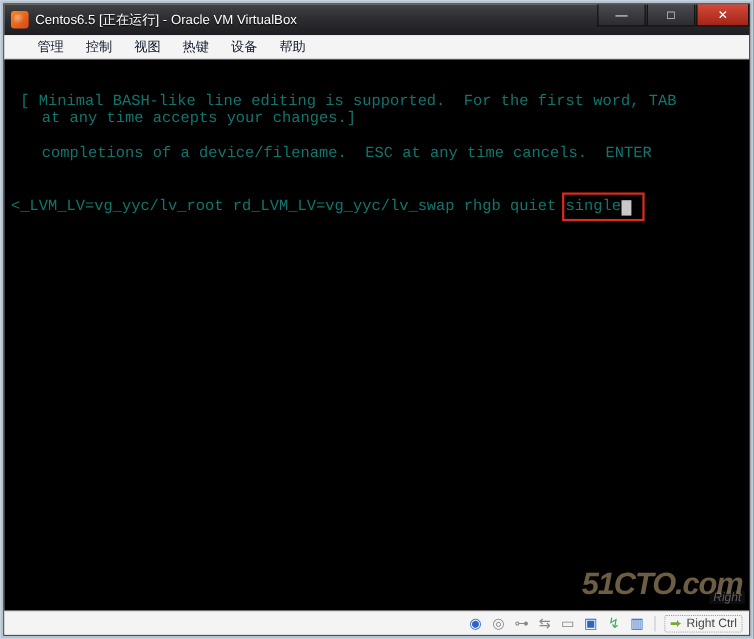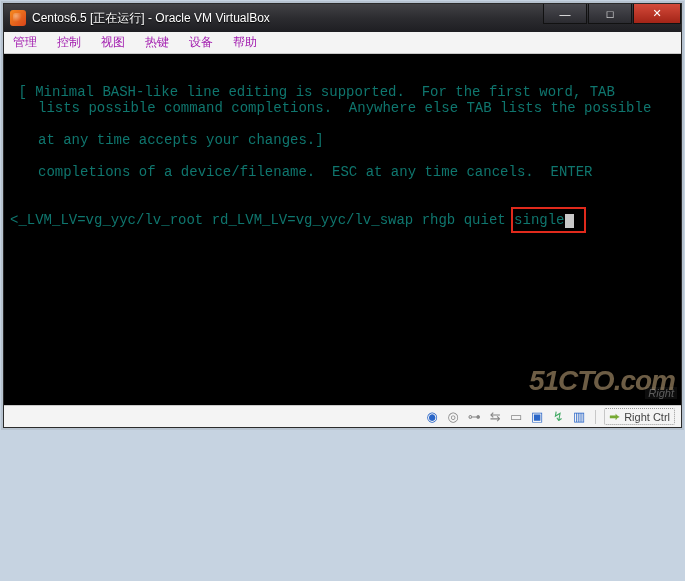--- a/index.html
+++ b/index.html
@@ -1,19 +1,19 @@
 <!DOCTYPE html>
 <html><head>
 <meta charset="utf-8">
 <style>
   * { margin:0; padding:0; box-sizing:border-box; }
   html,body { width:685px; height:581px; font-family: "Segoe UI", Tahoma, sans-serif; background:#c6d3e1; overflow:hidden;}
   
   .win {
-    position:absolute; left:3px; top:3px; width:679px; height:425px;
+    position:absolute; left:3px; top:3px; width:679px; height:575px;
     background:#ece9d8;
     border:1px solid #2b2b2b;
     box-shadow:0 0 0 2px rgba(0,0,0,0.08);
     display:flex; flex-direction:column;
   }
   
   .titlebar {
     height:28px;
     background:linear-gradient(to bottom,#424245 0%,#2c2c30 50%,#1e1e22 100%);
     display:flex; align-items:center; padding:0 0 0 6px;
@@ -36,21 +36,21 @@
     background:linear-gradient(to bottom,#4a4a50,#2b2b30);
     border:1px solid #111; border-top:none; color:#fff;
     display:flex; align-items:center; justify-content:center;
     font-size:11px; cursor:pointer;
   }
   .winbtn.close { background:linear-gradient(to bottom,#d44a3a,#a32417); width:48px; margin-right:0;}
   .winbtn .gly { font-family: "Segoe UI Symbol", sans-serif; }
   
   .menubar {
     height:22px; background:#f4f4f4; border-bottom:1px solid #c8c8c8;
-    display:flex; align-items:center; padding-left:1px; font-size:12px; color:#a21caf;
+    display:flex; align-items:center; padding-left:22px; font-size:12px; color:#0f172a;
     gap:4px;
   }
   .menuitem { padding:2px 8px; cursor:pointer; }
   
   .content {
     flex:1; background:#000; position:relative;
     font-family: "Courier New", monospace; color:#0f766e;
     font-size:14px; line-height:16px;
     padding:14px 6px 6px 6px;
     overflow:hidden;
@@ -136,21 +136,20 @@
     <span class="menuitem">管理</span>
     <span class="menuitem">控制</span>
     <span class="menuitem">视图</span>
     <span class="menuitem">热键</span>
     <span class="menuitem">设备</span>
     <span class="menuitem">帮助</span>
   </div>
 
   <div class="content">
 <span class="termline"> [ Minimal BASH-like line editing is supported.  For the first word, TAB</span>
-<span class="termline term-indent">lists possible command completions.  Anywhere else TAB lists the possible</span>
 <span class="termline term-indent">at any time accepts your changes.]</span>
 <span class="termline term-indent">completions of a device/filename.  ESC at any time cancels.  ENTER</span>
 <span class="cmdline"><span>&lt;_LVM_LV=vg_yyc/lv_root rd_LVM_LV=vg_yyc/lv_swap rhgb quiet </span><span class="hlword-wrap"><span>single</span><span class="cursor"></span><span class="box"></span></span></span>
   </div>
 
   <div class="statusbar">
     <div class="status-icons">
       <span class="sicon blue">◉</span>
       <span class="sicon gray">◎</span>
       <span class="sicon gray">⊶</span>

